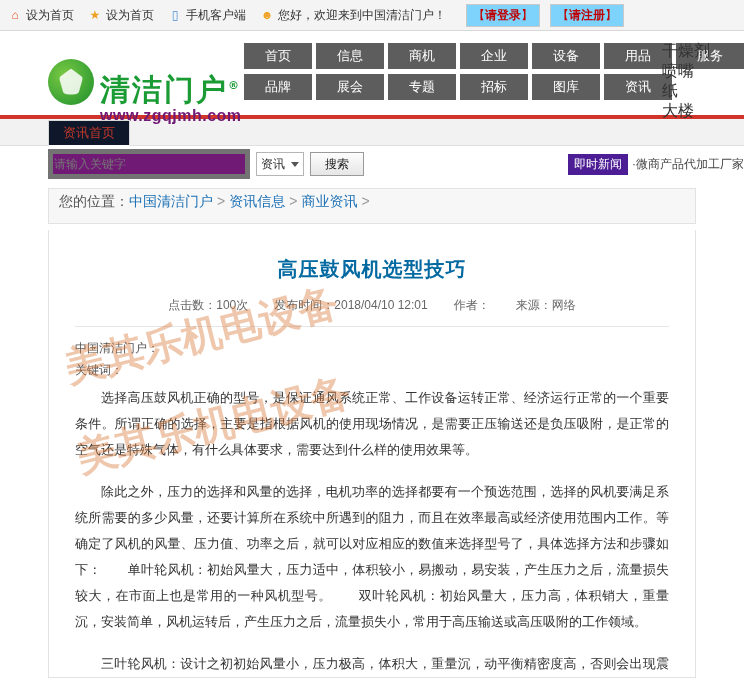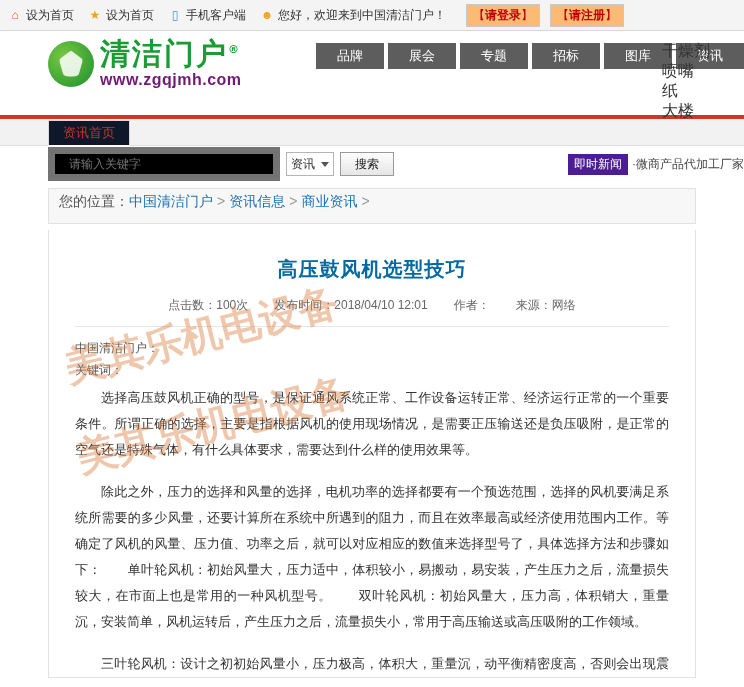--- a/index.html
+++ b/index.html
@@ -17,40 +17,40 @@
   .topbar .tb-item{display:flex;align-items:center;gap:4px;white-space:nowrap;cursor:pointer;}
   .ico{display:inline-block;width:14px;height:14px;line-height:14px;text-align:center;font-size:12px;}
   .ico-home{color:#e8552d;}
   .ico-star{color:#f0a020;}
   .ico-phone{color:#4a90d9;}
   .ico-user{color:#f0a020;}
   .welcome{color:#333;}
   .auth{margin-left:6px;display:flex;gap:10px;align-items:center;}
   .auth a{color:#c00000;text-decoration:none;font-weight:bold;}
   .auth .brk{color:#c00000;}
-  .auth-box{border:1px solid #c9c9c9;background:#fdba74;padding:2px 6px;}
+  .auth-box{border:1px solid #c9c9c9;background:#7dd3fc;padding:2px 6px;}
 
   
   .header{
     height:76px;background:#ffffff;display:flex;align-items:flex-start;
     padding:8px 0 0 0;position:relative;
   }
   .logo{display:flex;align-items:center;margin-left:48px;width:270px;}
   .logo-mark{
     width:46px;height:46px;border-radius:50%;
     background:radial-gradient(circle at 35% 35%,#7ac943,#36a033 70%,#2a8a2a);
     position:relative;flex:none;margin-right:6px;
   }
   .logo-mark:after{
     content:"";position:absolute;left:11px;top:10px;width:24px;height:26px;
     border-radius:50% 50% 45% 45%;
     background:#ffffff;opacity:.85;
     clip-path:polygon(50% 0,100% 35%,80% 100%,20% 100%,0 35%);
   }
-  .logo-text{line-height:1;}
+  .logo-text{line-height:1;margin-top:36px;}
   .logo-cn{
     font-family:"DejaVu Sans",sans-serif;
     font-size:30px;font-weight:bold;color:#1a9b34;letter-spacing:2px;
     position:relative;
   }
   .logo-cn sup{font-size:11px;vertical-align:super;color:#1a9b34;}
   .logo-url{font-size:16px;color:#701a75;font-weight:bold;letter-spacing:.5px;margin-top:3px;}
 
   .nav{flex:1;padding-top:4px;}
   .nav-row{display:flex;gap:4px;margin-bottom:5px;}
@@ -66,22 +66,22 @@
   .redbar{height:4px;background:#d2342a;}
   .tabrow{height:26px;background:#f2f2f2;border-bottom:1px solid #e0e0e0;display:flex;align-items:flex-end;}
   .tab-active{
     margin-left:48px;background:#0f172a;border:1px solid #d9d9d9;border-bottom:1px solid #fff;
     padding:3px 14px;font-size:13px;color:#c0392b;position:relative;top:1px;cursor:pointer;
   }
 
   
   .searchrow{height:36px;display:flex;align-items:center;padding-left:48px;gap:6px;position:relative;}
   .search-input{
-    width:190px;height:20px;border:7px solid #737373;padding:0 14px;font-size:12px;color:#999;
-    background:#000000;
+    width:190px;height:20px;border:5px solid #737373;padding:0 1px;font-size:12px;color:#999;
+    background:#701a75;
   }
   .search-select{
     height:22px;border:1px solid #b5b5b5;background:#fff;font-size:12px;padding:0 4px;
     display:flex;align-items:center;gap:6px;cursor:pointer;color:#333;
   }
   .caret{width:0;height:0;border-left:4px solid transparent;border-right:4px solid transparent;border-top:5px solid #555;}
   .search-btn{
     height:24px;min-width:54px;border:1px solid #9a9a9a;background:linear-gradient(#fdfdfd,#e6e6e6);
     font-size:12px;cursor:pointer;color:#222;
   }
@@ -161,20 +161,29 @@
 <div class="header">
   <div class="logo">
     <div class="logo-mark"></div>
     <div class="logo-text">
       <div class="logo-cn"><span>清洁门户</span><sup>®</sup></div>
       <div class="logo-url">www.zgqjmh.com</div>
     </div>
   </div>
 
   <div class="nav">
+    <div class="nav-row">
+      <div class="nav-item">首页</div>
+      <div class="nav-item">信息</div>
+      <div class="nav-item">商机</div>
+      <div class="nav-item">企业</div>
+      <div class="nav-item">设备</div>
+      <div class="nav-item">用品</div>
+      <div class="nav-item">服务</div>
+    </div>
     <div class="nav-row">
       <div class="nav-item">品牌</div>
       <div class="nav-item">展会</div>
       <div class="nav-item">专题</div>
       <div class="nav-item">招标</div>
       <div class="nav-item">图库</div>
       <div class="nav-item">资讯</div>
     </div>
   </div>
 

